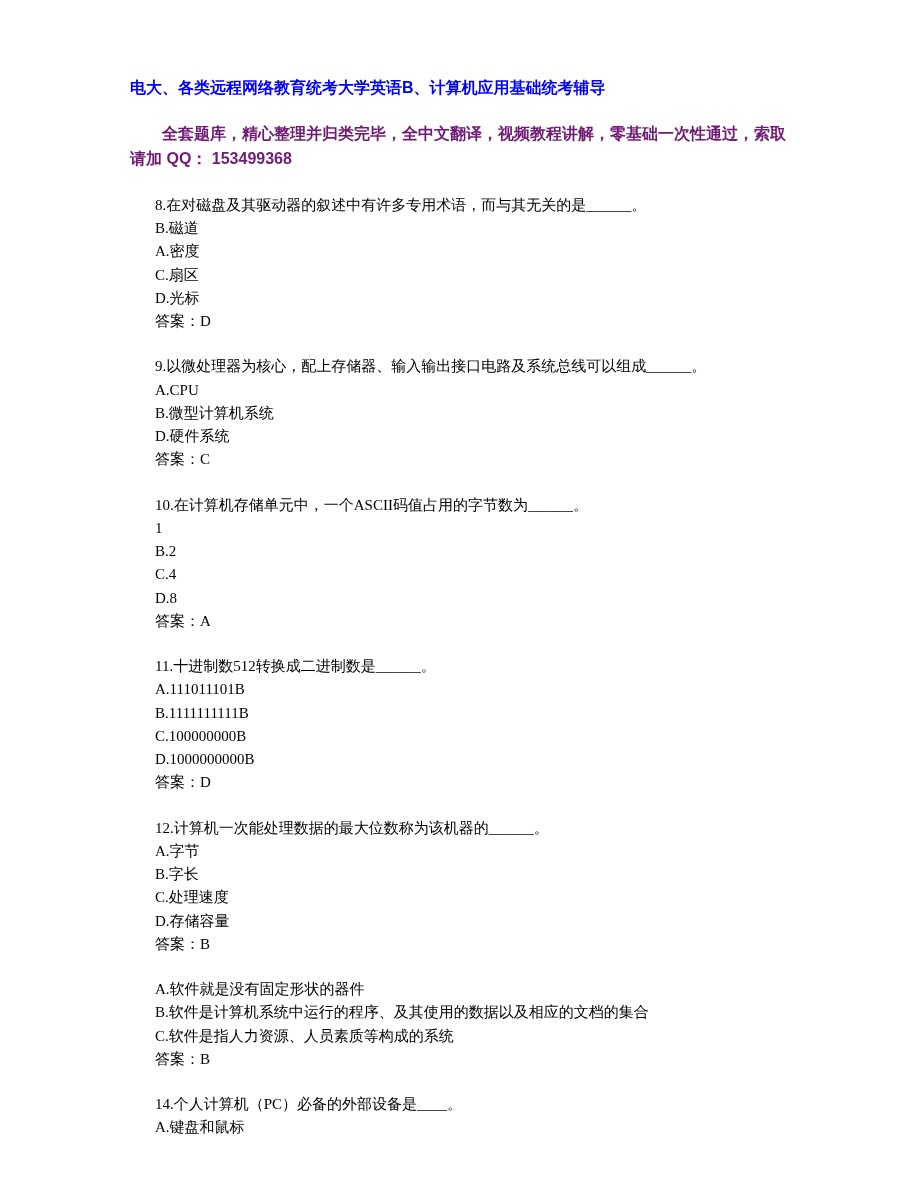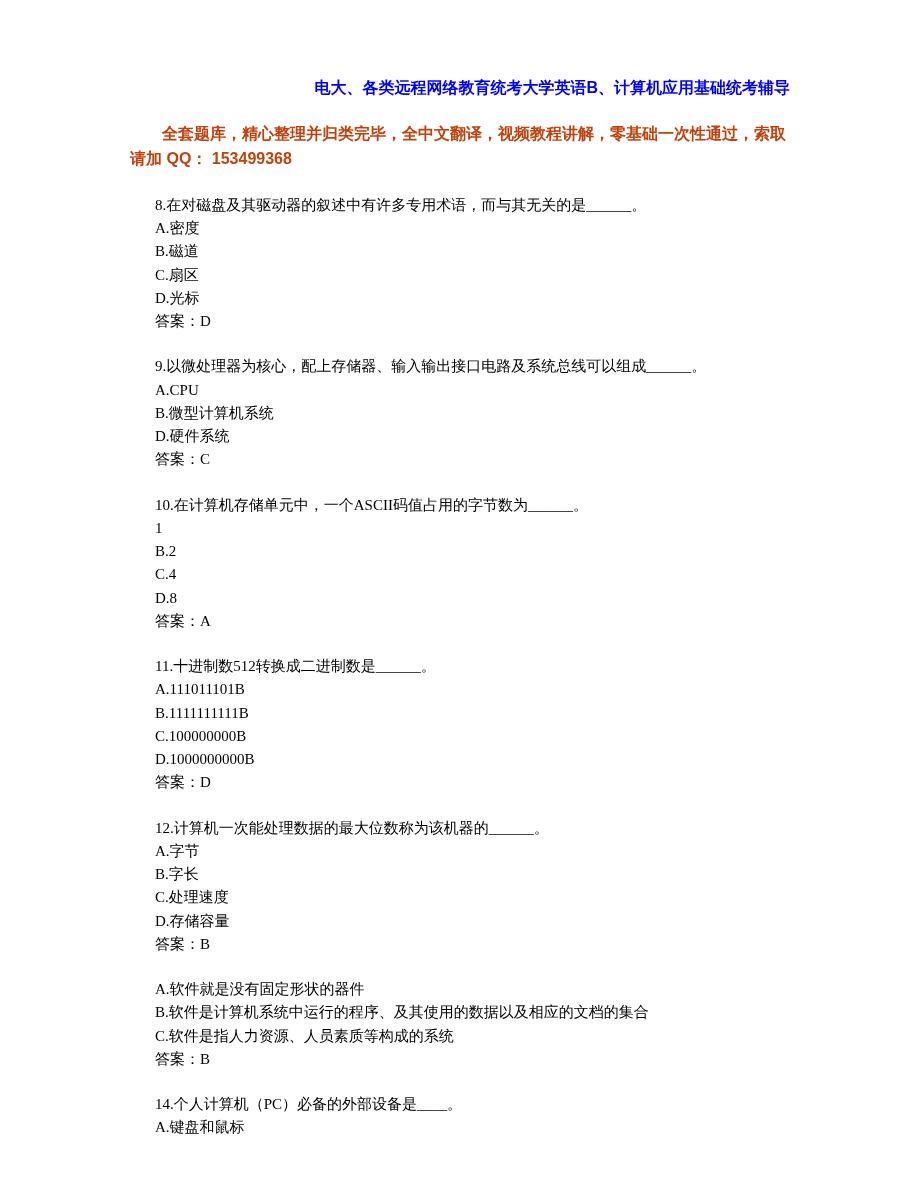--- a/index.html
+++ b/index.html
@@ -12,27 +12,27 @@
       font-family: "SimSun", "宋体", serif;
       font-size: 16px;
       line-height: 1.6;
       color: #000000;
       padding: 75px 130px 40px 130px;
       width: 920px;
     }
     .title-main {
       color: #0000ff;
       font-weight: bold;
-      text-align: right;
+      text-align: left;
       font-size: 16px;
       font-family: "SimHei", "黑体", sans-serif;
       margin-bottom: 20px;
     }
     .subtitle {
-      color: #c2410c;
+      color: #701a75;
       font-weight: bold;
       font-size: 16px;
       font-family: "SimHei", "黑体", sans-serif;
       margin-bottom: 22px;
       text-indent: 2em;
       line-height: 1.6;
     }
     .question-block {
       margin-bottom: 22px;
       font-size: 15px;
@@ -45,22 +45,22 @@
   </style>
 </head>
 <body>
 
 <div class="title-main">电大、各类远程网络教育统考大学英语B、计算机应用基础统考辅导</div>
 
 <div class="subtitle">全套题库，精心整理并归类完毕，全中文翻译，视频教程讲解，零基础一次性通过，索取请加 QQ： 153499368</div>
 
 <div class="question-block">
   <span class="question-text">8.在对磁盘及其驱动器的叙述中有许多专用术语，而与其无关的是______。</span>
+  <span class="option-text">B.磁道</span>
   <span class="option-text">A.密度</span>
-  <span class="option-text">B.磁道</span>
   <span class="option-text">C.扇区</span>
   <span class="option-text">D.光标</span>
   <span class="answer-text">答案：D</span>
 </div>
 
 <div class="question-block">
   <span class="question-text">9.以微处理器为核心，配上存储器、输入输出接口电路及系统总线可以组成______。</span>
   <span class="option-text">A.CPU</span>
   <span class="option-text">B.微型计算机系统</span>
   <span class="option-text">D.硬件系统</span>

